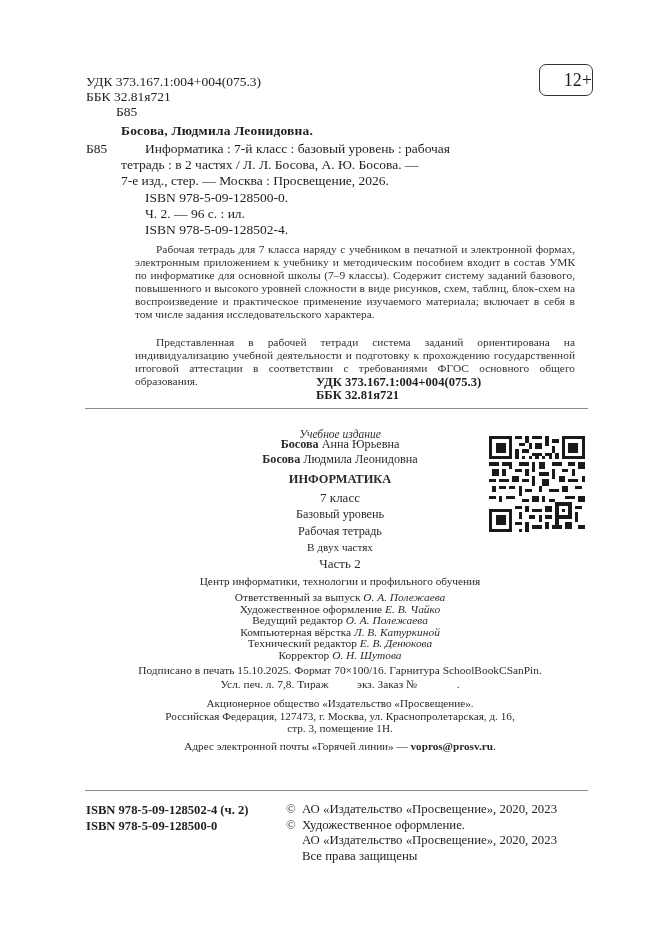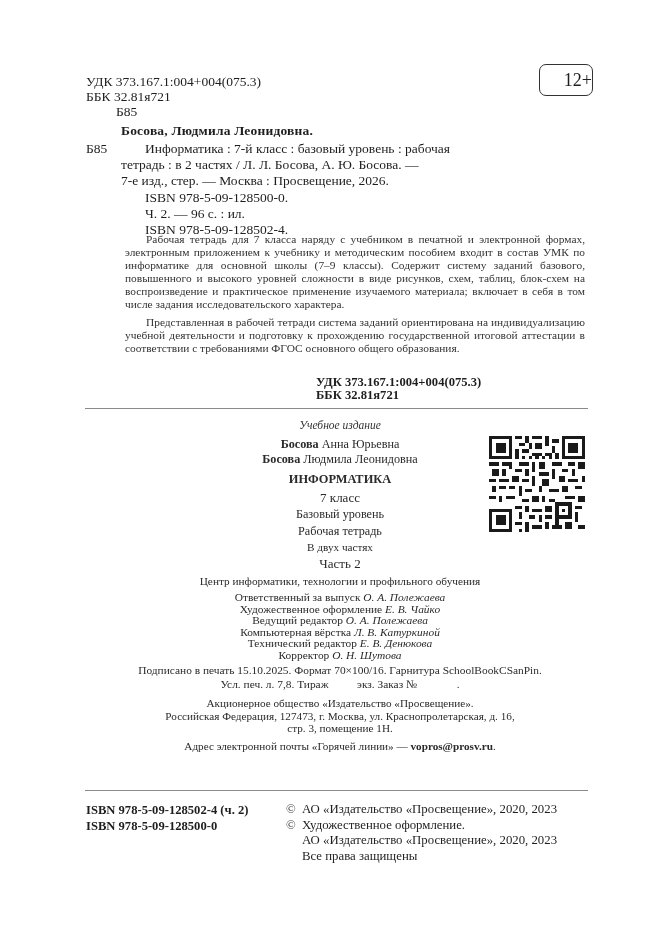--- a/index.html
+++ b/index.html
@@ -1,37 +1,37 @@
 <!DOCTYPE html>
 <html><head>
   <meta charset="utf-8">
   <style>
     html, body { margin: 0; padding: 0; background: #ffffff; }
     body { width: 650px; height: 937px; position: relative; overflow: hidden;
            font-family: "DejaVu Serif", "Liberation Serif", serif; color: #1e1e1e; }
     .abs { position: absolute; white-space: nowrap; }
     .b { font-weight: bold; }
-    .i { font-style: italic; }
+    .i { font-style: italic; margin-top: 9px; }
 
     
     .codes { left: 86px; top: 74px; font-size: 13.5px; line-height: 15px; font-family: "Liberation Serif", serif; }
     .codes .indent { padding-left: 30px; }
 
     .age-badge { left: 539px; top: 64px; width: 52px; height: 30px; border: 1.2px solid #333; border-radius: 7px;
                  display: flex; align-items: center; justify-content: flex-end; font-size: 18px; font-family: "Liberation Serif", serif; }
 
     
     .biblio-author { left: 121px; top: 123px; font-size: 13.5px; font-weight: bold; font-family: "Liberation Serif", serif; letter-spacing: 0.2px; }
     .biblio-code { left: 86px; top: 141px; font-size: 13.5px; font-family: "Liberation Serif", serif; }
     .biblio { left: 121px; top: 141px; width: 470px; font-size: 13.5px; line-height: 16.2px; font-family: "Liberation Serif", serif; }
     .biblio div { white-space: nowrap; }
     .biblio .ind { padding-left: 24px; }
 
     .annot { left: 121px; top: 229px; width: 468px; font-size: 11.4px; line-height: 13.1px; font-family: "Liberation Serif", serif; color: #333; text-align: justify; }
-    .annot p { margin: 4px; text-indent: 21px; }
+    .annot p { margin: 14px; text-indent: 21px; }
 
     .codes-right { left: 316px; top: 376px; font-size: 12.6px; line-height: 13px; font-weight: bold; font-family: "Liberation Serif", serif; }
 
     .rule { position: absolute; left: 85px; width: 503px; height: 0; border-top: 1px solid #8a8a8a; }
 
     
     .center { position: absolute; left: 150px; width: 380px; text-align: center; font-family: "Liberation Serif", serif; color: #2a2a2a; }
     .center div { white-space: nowrap; }
 
     .qr { position: absolute; left: 489px; top: 436px; width: 96px; height: 96px; }

